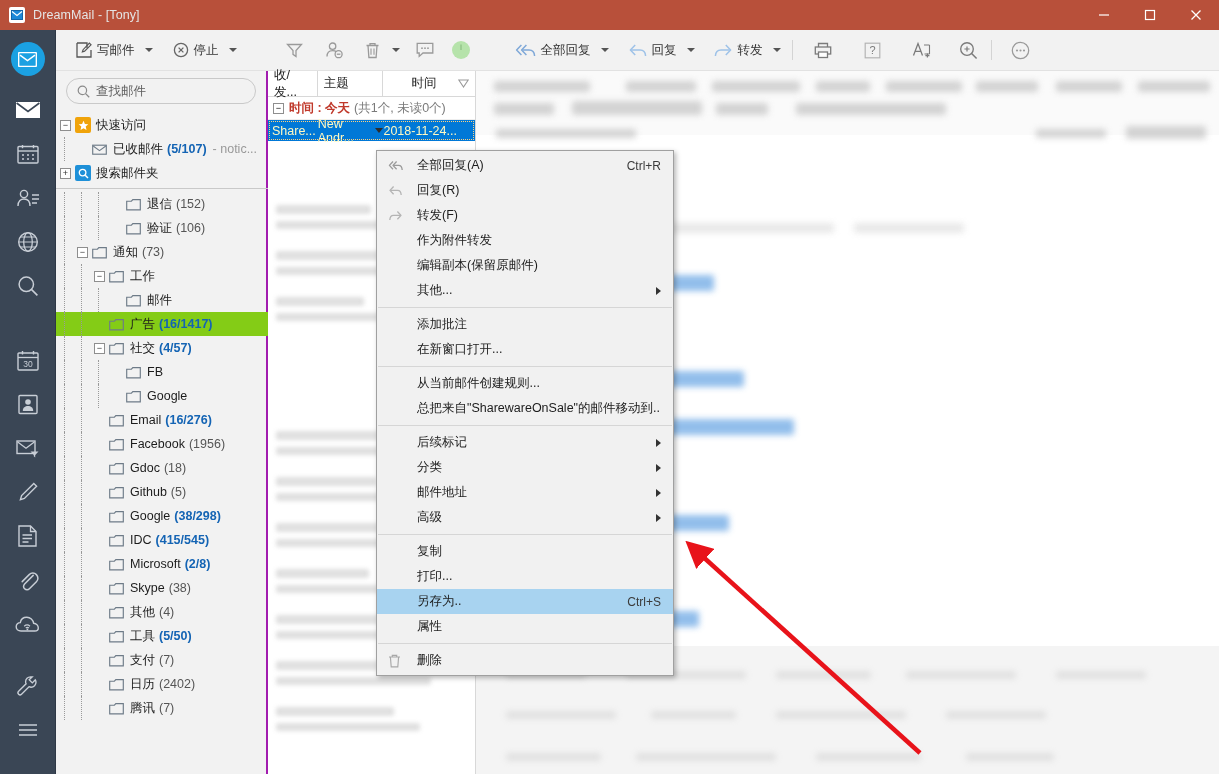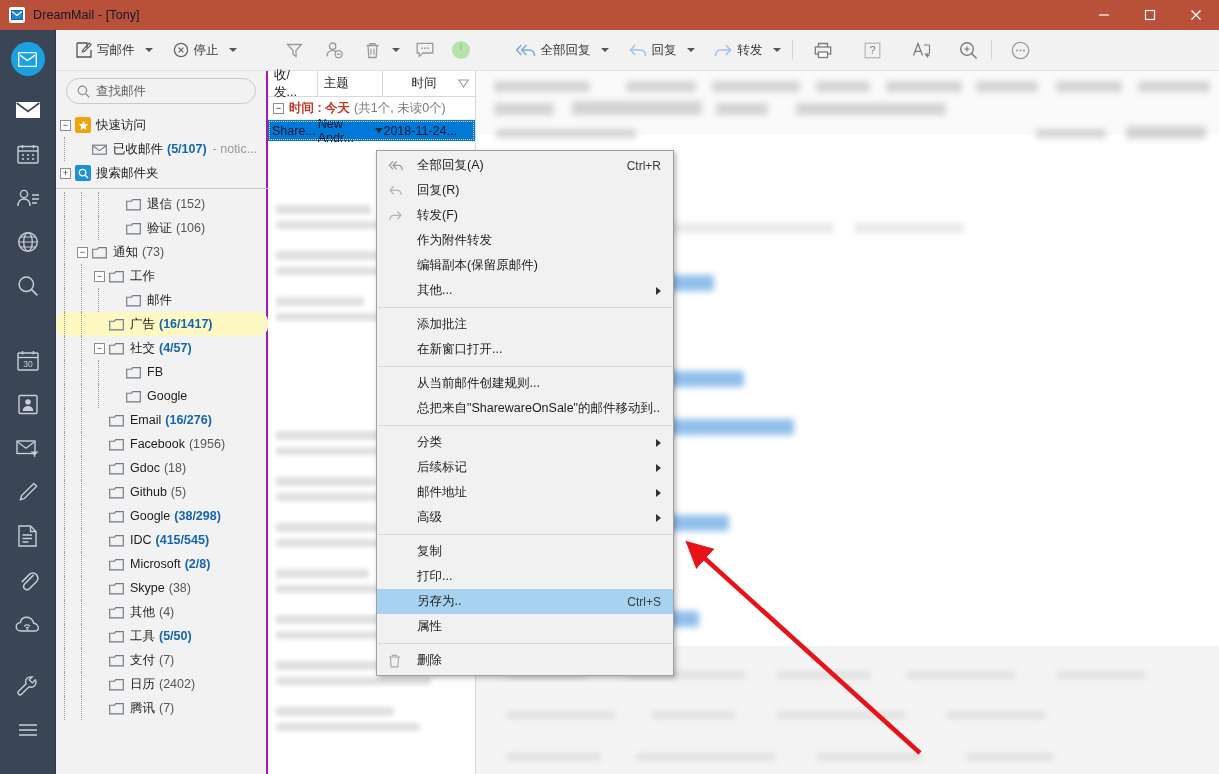--- a/index.html
+++ b/index.html
@@ -17,21 +17,21 @@
     background: #b8503a;
     display: flex; align-items: center;
   }
   .title-icon {
     width: 16px; height: 16px; margin-left: 9px; margin-right: 8px;
     background: #ffffff; border-radius: 2px;
     display: flex; align-items: center; justify-content: center;
   }
   .title-icon svg { display: block; }
   .title-text {
-    color: #0f172a; font-size: 12.5px; letter-spacing: .1px;
+    color: #e5e5e5; font-size: 12.5px; letter-spacing: .1px;
   }
   .win-btns { margin-left: auto; display: flex; height: 30px; }
   .win-btn {
     width: 46px; height: 30px; display: flex; align-items: center; justify-content: center;
     color: #ffffff;
   }
   .win-btn svg { display: block; }
 
   
   .rail {
@@ -115,21 +115,21 @@
   }
   .fsearch {
     width: 16px; height: 16px; background: #1e90d8; border-radius: 2px;
     display: flex; align-items: center; justify-content: center;
     margin: 0 5px 0 4px; flex: 0 0 auto;
   }
   .tlabel { color: #1c1c1c; }
   .tcount { margin-left: 4px; color: #555; }
   .tcount.unread { color: #1464b4; font-weight: bold; }
   .tnote { margin-left: 6px; color: #999; }
-  .trow.sel { background: #fef9c3; border-radius: 9px; }
+  .trow.sel { background: #84cc16; }
   .guide {
     position: absolute; top: 0; width: 1px; height: 24px;
     border-left: 1px dotted #9a9a9a;
   }
   .hrule { height: 1px; background: #c9c9c9; margin: 3px 0; }
 
   
   .listpane {
     position: absolute; left: 268px; top: 71px; width: 208px; height: 703px;
     background: #ffffff; border-right: 1px solid #d8d8d8;
@@ -149,21 +149,21 @@
   }
   .grouprow .gexp {
     width: 11px; height: 11px; border: 1px solid #8e8e8e; background: #fff;
     display: flex; align-items: center; justify-content: center;
     font-size: 9px; line-height: 1; margin-right: 5px; flex: 0 0 auto;
   }
   .glabel { color: #c0392b; font-weight: bold; }
   .gsub { color: #7a7a7a; margin-left: 4px; }
   .mailrow {
     height: 21px; display: flex; align-items: center;
-    background: #0078d7; color: #0f172a; font-size: 12.5px;
+    background: #0078d7; color: #fef9c3; font-size: 12.5px;
     outline: 1px dotted #ffd27f; outline-offset: -2px;
   }
   .mailrow .m1 { width: 50px; padding-left: 4px; overflow: hidden; }
   .mailrow .m2 { width: 66px; overflow: hidden; display: flex; align-items: center; }
   .mailrow .m3 { width: 92px; overflow: hidden; }
   .mailrow .flagcaret {
     width: 0; height: 0; margin-left: 2px;
     border-left: 4px solid transparent; border-right: 4px solid transparent;
     border-top: 5px solid #2c2c2c;
   }
@@ -998,25 +998,25 @@
       </div>
       <div class="msep"></div>
       <div class="mi">
         <span>从当前邮件创建规则...</span>
       </div>
       <div class="mi">
         <span>总把来自"SharewareOnSale"的邮件移动到..</span>
       </div>
       <div class="msep"></div>
       <div class="mi">
+        <span>后续标记</span>
+        <span class="mi-arrow"></span>
+      </div>
+      <div class="mi">
         <span>分类</span>
-        <span class="mi-arrow"></span>
-      </div>
-      <div class="mi">
-        <span>后续标记</span>
         <span class="mi-arrow"></span>
       </div>
       <div class="mi">
         <span>邮件地址</span>
         <span class="mi-arrow"></span>
       </div>
       <div class="mi">
         <span>高级</span>
         <span class="mi-arrow"></span>
       </div>

